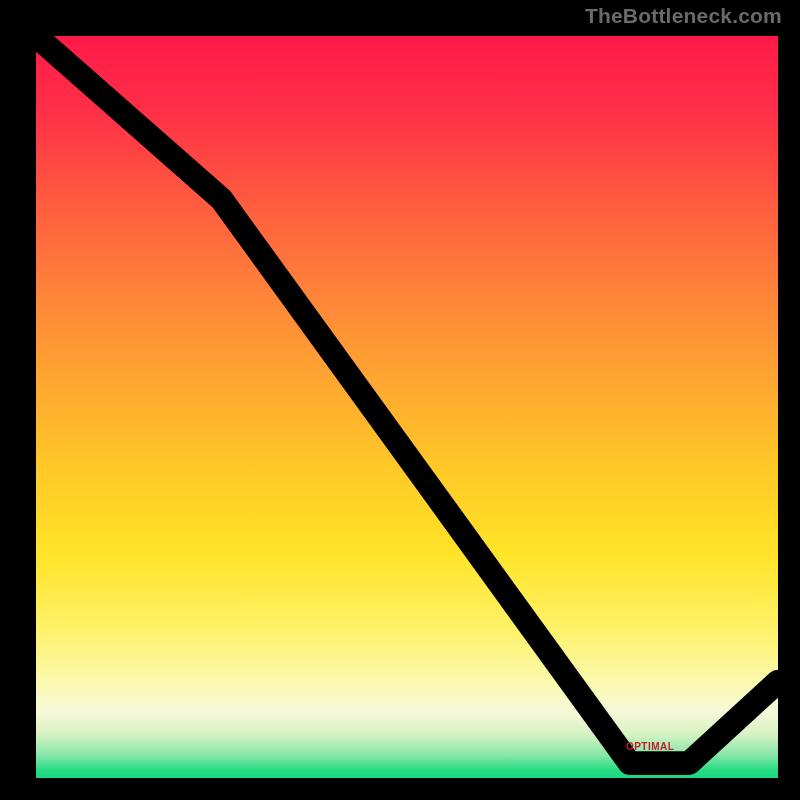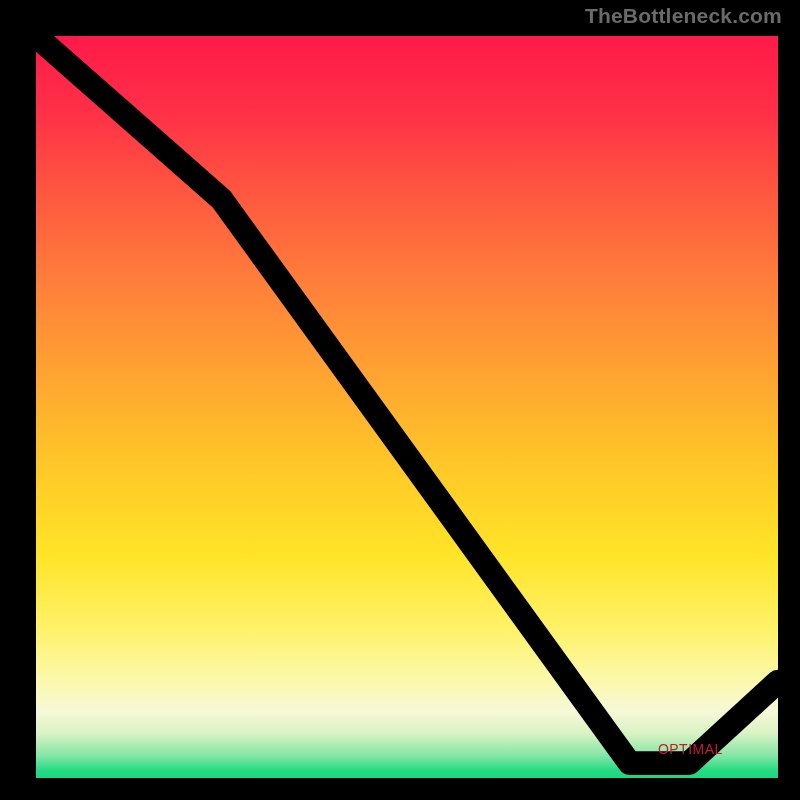--- a/index.html
+++ b/index.html
@@ -58,25 +58,24 @@
   }
   .curve {
     fill: none;
     stroke: #000;
     stroke-width: 3.2;
     stroke-linejoin: round;
     stroke-linecap: round;
   }
   .flat-label {
     position: absolute;
-    font-size: 14px;
-    font-weight: 400;
+    font-size: 10px;
+    font-weight: 700;
     letter-spacing: 0.5px;
     color: #c21d2e;
-    margin-left: 32px;
   }
 </style>
 </head>
 <body>
 
 <div class="outer">
 
   <div class="watermark">TheBottleneck.com</div>
 
   <div class="plot-area">

